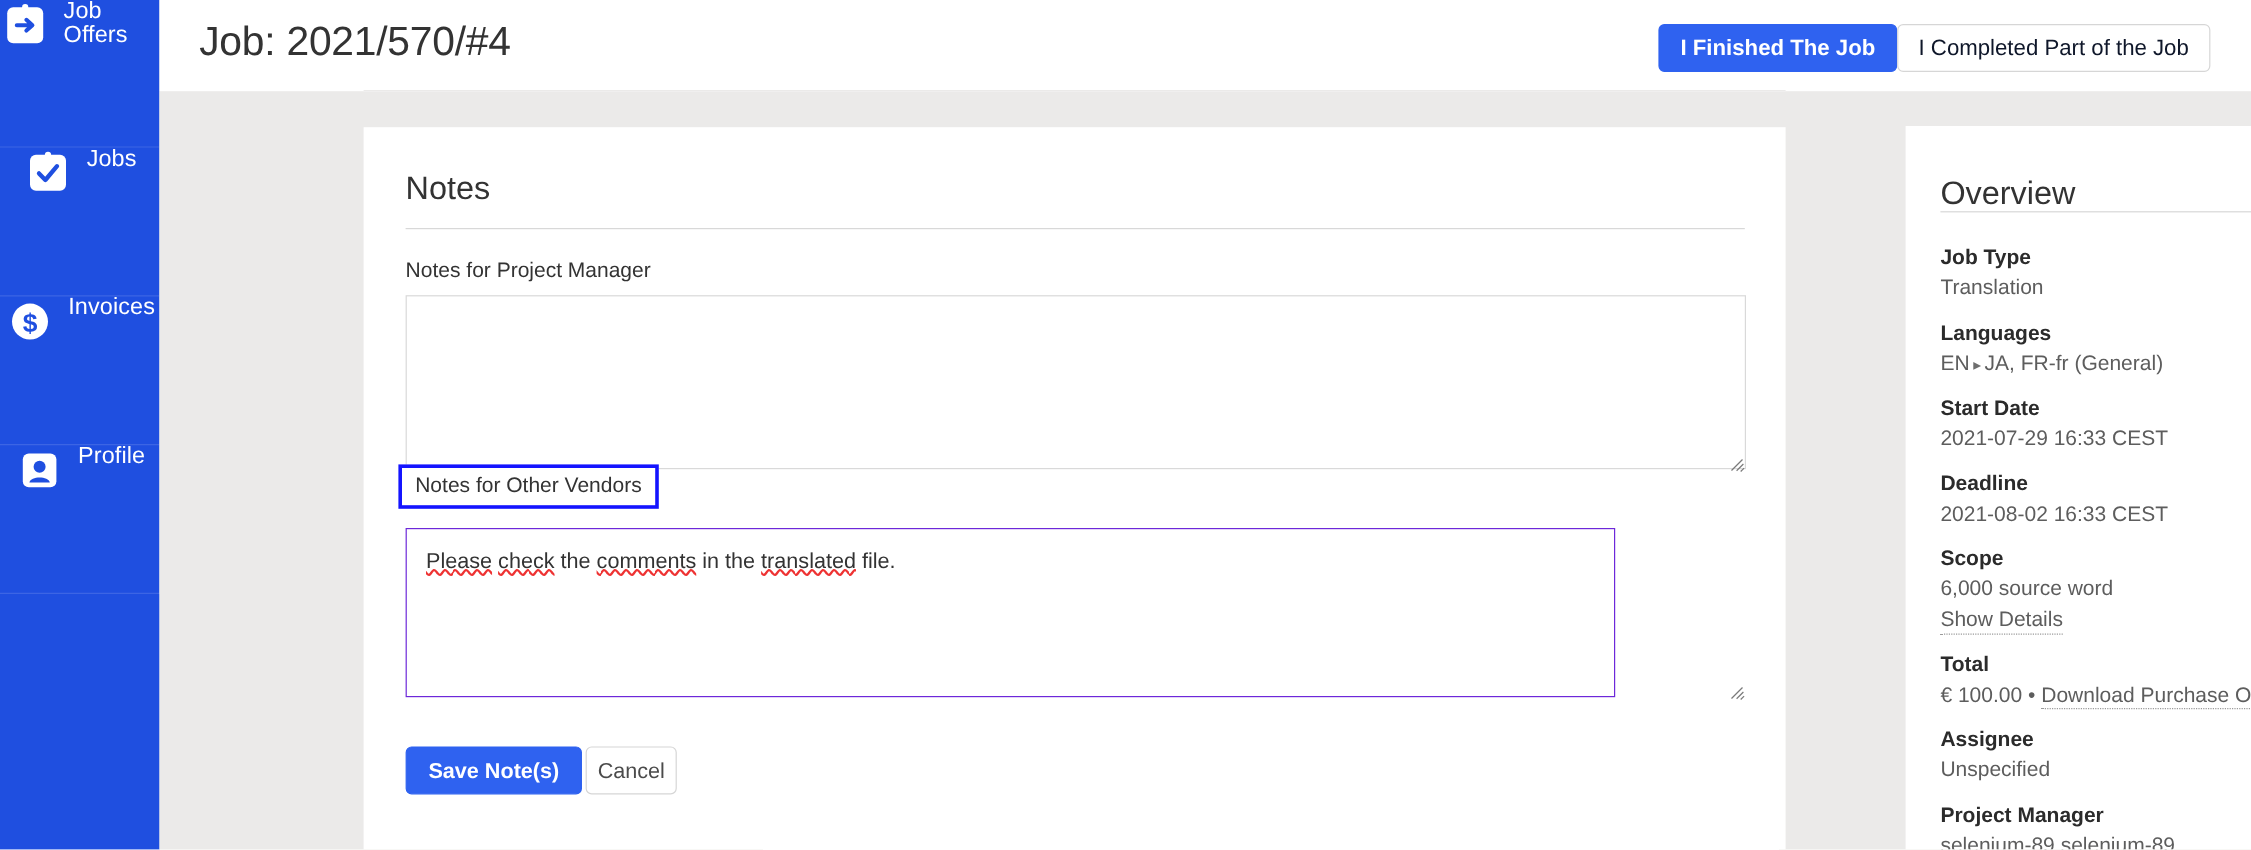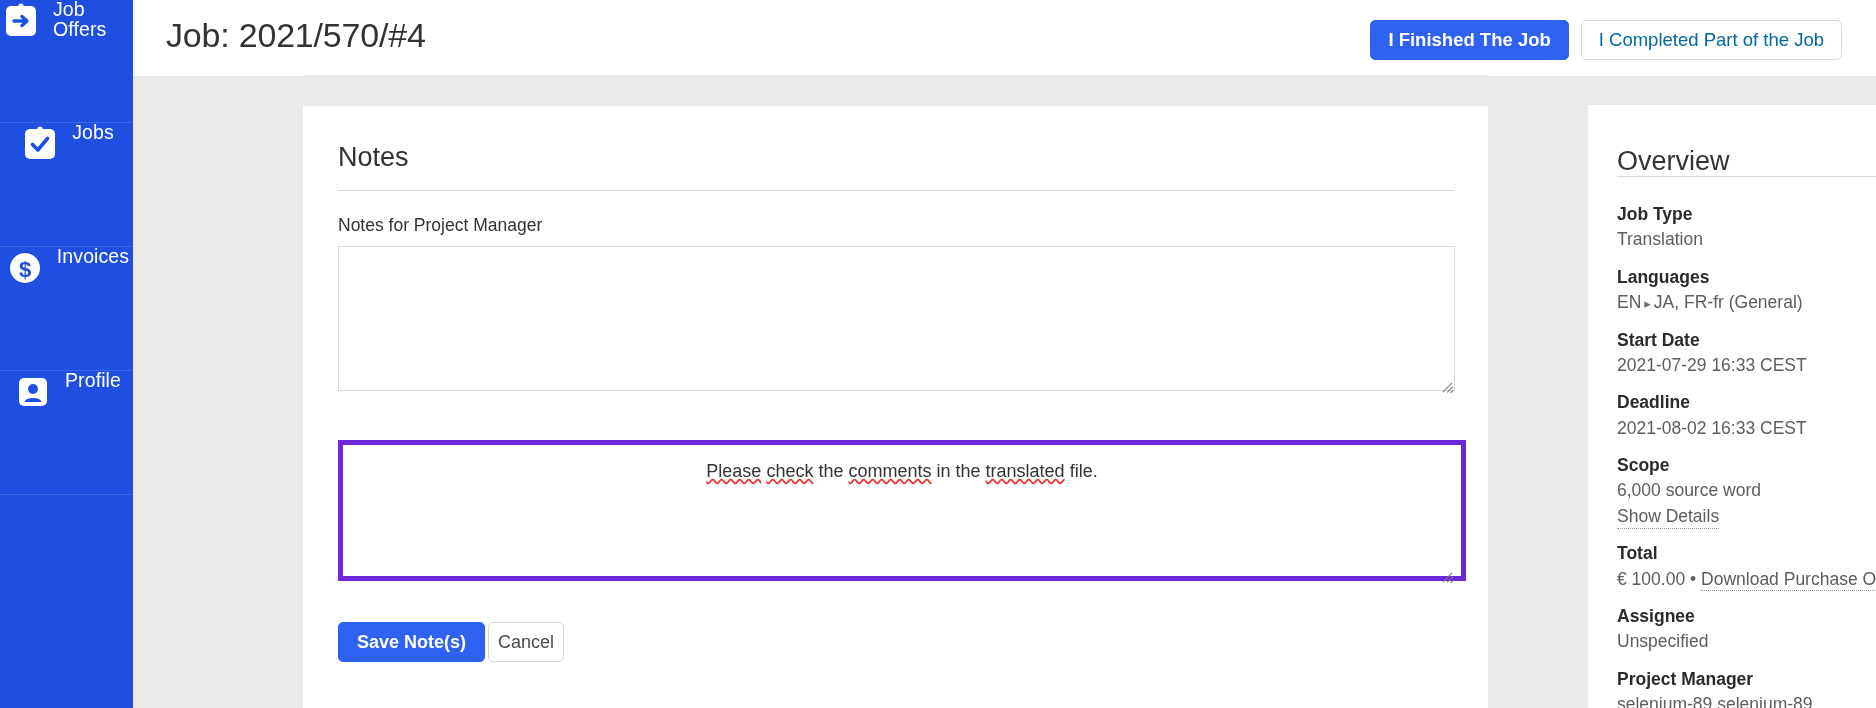--- a/index.html
+++ b/index.html
@@ -49,39 +49,39 @@
     display: flex; align-items: center;
   }
   .page-title {
     position: absolute; left: 33px; top: 16px;
     font-size: 34px; font-weight: 400; color: #333333;
     letter-spacing: -0.2px;
     white-space: nowrap;
   }
   .topbar-actions {
     position: absolute; right: 34px; top: 20px;
-    display: flex; align-items: center; gap: 12px;
+    display: flex; align-items: center; 
   }
   .btn {
     font-family: "Liberation Sans", sans-serif;
     font-size: 18.5px;
     border-radius: 5px;
     padding: 0 17px;
     height: 40px;
     line-height: 38px;
     cursor: pointer;
     white-space: nowrap;
     display: inline-block;
   }
   .btn-primary {
     background: #2f62f0; color: #ffffff; border: 1px solid #2f62f0;
     font-weight: 700;
   }
   .btn-secondary {
-    background: #ffffff; color: #0369a1; border: 1px solid #d6d6d6;
+    background: #ffffff; color: #0f172a; border: 1px solid #d6d6d6;
     font-weight: 400;
   }
 
   
   .page-bg {
     position: absolute; left: 0; top: 76px;
     width: 1743px; height: 632px;
     background: #ebeae9;
   }
   
@@ -130,23 +130,22 @@
     outline: none;
     line-height: 1.35;
   }
   .ta-pm {
     left: 35px; top: 140px;
     width: 1117px; height: 145px;
     border: 1px solid #d9d9d9;
   }
   .ta-ov {
     left: 35px; top: 334px;
-    width: 1128px; height: 141px;
-    border: 5px solid #6d28d9;
-    text-align: center;
+    width: 1008px; height: 141px;
+    border: 1px solid #6d28d9;
   }
   .ta-ov .note-text { display: block; }
   .sp { text-decoration: underline wavy #e33; text-decoration-skip-ink: none; }
   .grip {
     position: absolute;
     width: 16px; height: 16px;
     pointer-events: none;
   }
   .grip::before, .grip::after, .grip span {
     content: ""; position: absolute;
@@ -278,20 +277,21 @@
     <section class="card">
       <h2 class="card-title">Notes</h2>
       <div class="card-rule"></div>
 
       <label class="field-label label-pm">Notes for Project Manager</label>
       <textarea class="ta ta-pm" style=""></textarea>
       <span class="grip grip-pm">
           <span></span>
         </span>
 
+      <label class="field-label label-ov">Notes for Other Vendors</label>
 
       <div class="ta ta-ov">
         <span class="note-text"><span class="sp">Please</span> <span class="sp">check</span> <span>the</span> <span class="sp">comments</span> <span>in the</span> <span class="sp">translated</span> <span>file.</span></span>
       </div>
       <span class="grip grip-ov">
           <span></span>
         </span>
 
       <div class="card-actions">
         <button class="btn-save">Save Note(s)</button>

